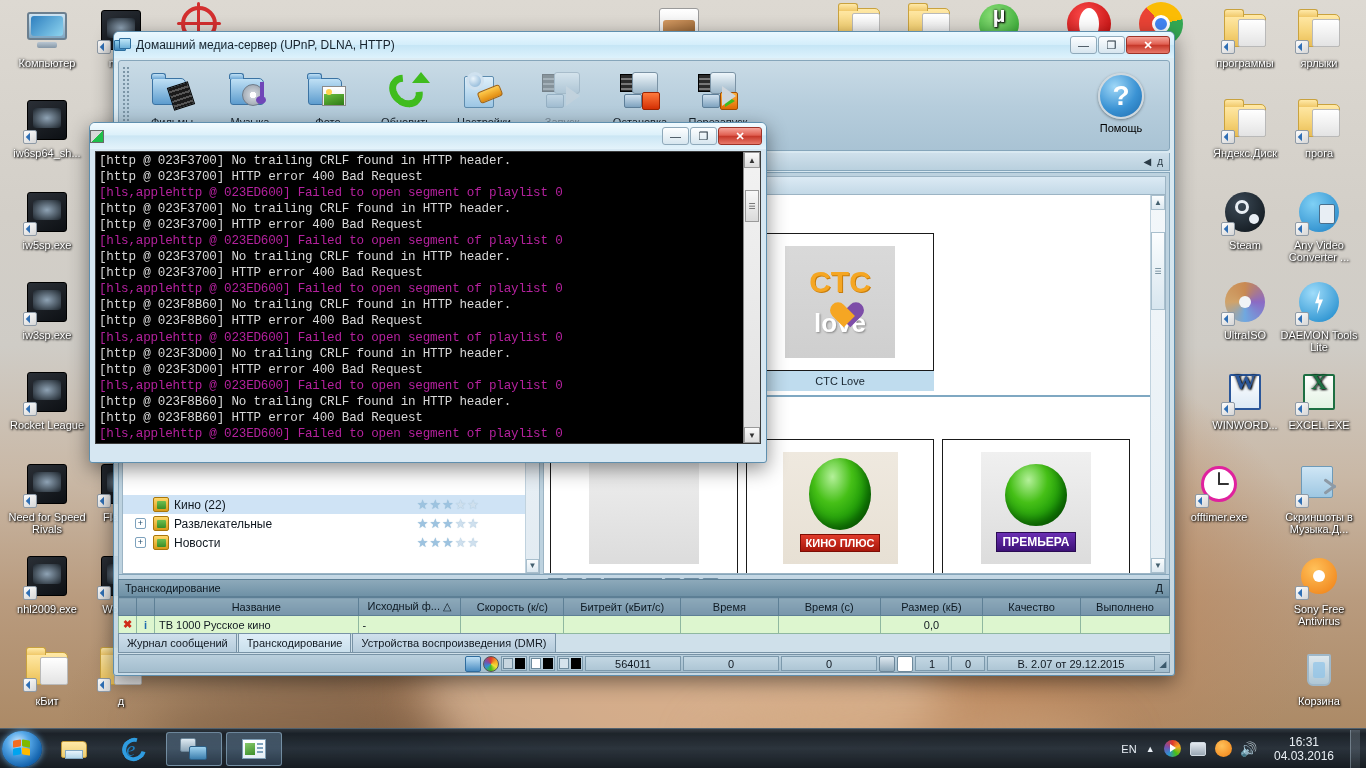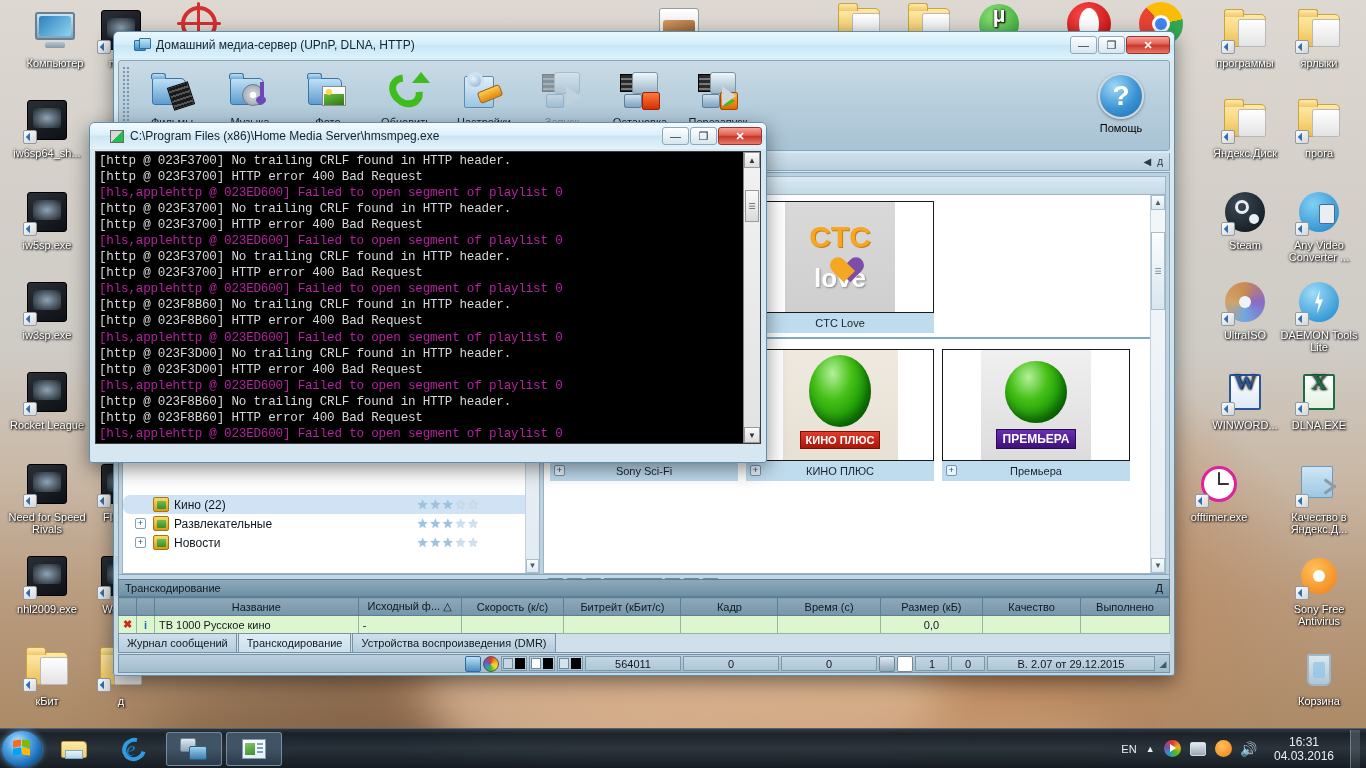--- a/index.html
+++ b/index.html
@@ -63,21 +63,21 @@
   
   .win {
     position: absolute;
     background: linear-gradient(180deg, rgba(222,238,246,.95), rgba(196,218,232,.93));
     border: 1px solid #5f8fae;
     border-radius: 6px 6px 3px 3px;
     box-shadow: 0 6px 20px rgba(0,0,0,.45);
   }
   .win-title {
     height: 26px; display: flex; align-items: center;
-    padding: 0 4px 0 20px; font-size: 12px; color: #16222c;
+    padding: 0 4px 0 0; font-size: 12px; color: #16222c;
     border-radius: 5px 5px 0 0;
     background: linear-gradient(180deg,#f2fbff 0%, #dcf0fa 45%, #cbe6f4 50%, #e4f3fb 100%);
   }
   .win-btns { margin-left: auto; display: flex; gap: 1px; }
   .wb {
     width: 27px; height: 18px; border: 1px solid #8fa9ba; border-radius: 3px;
     background: linear-gradient(180deg,#fdfeff,#d7e6ef);
     display: flex; align-items: center; justify-content: center;
     font-size: 11px; color: #20303c; cursor: pointer;
   }
@@ -144,21 +144,21 @@
     width: 418px; background: #fff; border: 1px solid #9cb4c4; margin: 3px 0 0 3px;
     position: relative; overflow: hidden;
   }
   .tree-head {
     height: 18px; background: linear-gradient(180deg,#f5f9fc,#dde8f0);
     border-bottom: 1px solid #b9ccd9; font-size: 11px; color: #23313c;
     display: flex; align-items: center; padding-left: 6px;
   }
   .tnode {
     display: flex; align-items: center; height: 19px; font-size: 12px; color: #101820;
-    padding-left: 30px; position: relative; border-radius: 7px;
+    padding-left: 30px; position: relative;
   }
   .tnode.sel { background: #cfe3f5; }
   .tplus {
     position: absolute; left: 12px; top: 4px; width: 11px; height: 11px;
     border: 1px solid #7ea2bd; background: #fff; border-radius: 2px;
     font-size: 9px; line-height: 9px; text-align: center; color: #25506f; cursor: pointer;
   }
   .tcube {
     width: 16px; height: 15px; margin-right: 5px; flex: none;
     background: linear-gradient(180deg,#ffd86b,#d99a17);
@@ -176,22 +176,22 @@
     flex: 1; margin: 3px 3px 0 3px; background: #fff; border: 1px solid #9cb4c4;
     position: relative; overflow: hidden;
   }
   .grid-head {
     height: 18px; background: linear-gradient(180deg,#dceaf4,#c3d9e7);
     border-bottom: 1px solid #9cb4c4;
   }
   .cards { display: flex; flex-wrap: wrap; padding: 6px 0 0 6px; gap: 6px 8px; }
   .card { width: 188px; }
   .card-thumb {
-    height: 112px; border: 1px solid #1a1a1a; background: #fff;
-    display: flex; align-items: center; justify-content: center; overflow: hidden;
+    height: 138px; border: 1px solid #1a1a1a; background: #fff;
+    display: flex; align-items: center; justify-content: center; overflow: hidden; margin-top: 32px;
   }
   .card-cap {
     height: 20px; background: #bfdcee; font-size: 11px; color: #16222c;
     display: flex; align-items: center; justify-content: center; position: relative;
   }
   .card-cap .cplus {
     position: absolute; left: 4px; top: 4px; width: 11px; height: 11px;
     border: 1px solid #6f98b6; background: #eaf4fb; border-radius: 2px;
     font-size: 9px; line-height: 9px; text-align: center; color: #25506f;
   }
@@ -382,21 +382,21 @@
 </head>
 <body>
 
 <div id="desktop">
 
   <div class="wp-blob" style="left:420px;top:600px;width:520px;height:190px;background:rgba(236,206,176,.55)"></div>
   <div class="wp-blob" style="left:700px;top:690px;width:420px;height:120px;background:rgba(210,168,128,.5)"></div>
   <div class="wp-blob" style="left:150px;top:690px;width:300px;height:90px;background:rgba(120,90,64,.45)"></div>
 
   <div id="desk-icons">
-      <div class="dicon" style="left: 16px; top: 6px;">
+      <div class="dicon" style="left: 8px; top: 6px;">
         <div class="glyph">
           <div class="sq" style="left: 4px; top: 6px; width: 40px; height: 28px; background: linear-gradient(rgb(207, 228, 242), rgb(127, 166, 194)); border: 2px solid rgb(107, 127, 143); border-radius: 3px;"></div>
           <div class="sq" style="left: 8px; top: 10px; width: 32px; height: 20px; background: linear-gradient(135deg, rgb(46, 127, 191), rgb(142, 212, 239));"></div>
           <div class="sq" style="left: 14px; top: 36px; width: 20px; height: 6px; background: linear-gradient(rgb(185, 198, 210), rgb(134, 151, 166)); border-radius: 2px;"></div>
         </div>
         <span class="lbl">Компьютер</span>
       </div>
       <div class="dicon" style="left: 8px; top: 96px;">
         <div class="glyph">
           <div class="sq" style="left: 4px; top: 4px; width: 40px; height: 40px; background: linear-gradient(150deg, rgb(42, 47, 54), rgb(13, 16, 20)); border: 1px solid rgb(0, 0, 0);"></div>
@@ -567,39 +567,39 @@
           <div class="shortcut-arrow"></div>
         </div>
         <span class="lbl">WINWORD...</span>
       </div>
       <div class="dicon" style="left: 1280px; top: 368px;">
         <div class="glyph">
           <div class="sq" style="left: 8px; top: 6px; width: 32px; height: 36px; background: linear-gradient(rgb(255, 255, 255), rgb(226, 242, 226)); border: 2px solid rgb(29, 111, 66); border-radius: 2px;"></div>
           <div style="position: absolute; left: 0px; top: 8px; width: 48px; text-align: center; font-size: 22px; font-weight: bold; color: rgb(29, 111, 66); font-family: &quot;Liberation Serif&quot;, serif;">X</div>
           <div class="shortcut-arrow"></div>
         </div>
-        <span class="lbl">DLNA.EXE</span>
+        <span class="lbl">EXCEL.EXE</span>
       </div>
       <div class="dicon" style="left: 1180px; top: 460px;">
         <div class="glyph">
           <div class="sq" style="left: 6px; top: 6px; width: 36px; height: 36px; border-radius: 50%; background: rgb(255, 255, 255); border: 3px solid rgb(224, 33, 158);"></div>
           <div class="sq" style="left: 23px; top: 12px; width: 2px; height: 13px; background: rgb(51, 51, 51);"></div>
           <div class="sq" style="left: 23px; top: 23px; width: 11px; height: 2px; background: rgb(51, 51, 51);"></div>
           <div class="shortcut-arrow"></div>
         </div>
         <span class="lbl">offtimer.exe</span>
       </div>
       <div class="dicon" style="left: 1280px; top: 460px;">
         <div class="glyph">
           <div class="sq" style="left: 6px; top: 6px; width: 32px; height: 32px; background: linear-gradient(rgb(207, 230, 245), rgb(158, 199, 226)); border: 1px solid rgb(110, 154, 184); border-radius: 2px;"></div>
           <div class="sq" style="left: 28px; top: 22px; width: 14px; height: 3px; background: rgb(141, 154, 166); transform: rotate(35deg);"></div>
           <div class="sq" style="left: 28px; top: 28px; width: 14px; height: 3px; background: rgb(141, 154, 166); transform: rotate(-35deg);"></div>
           <div class="shortcut-arrow"></div>
         </div>
-        <span class="lbl">Качество в Яндекс.Д...</span>
+        <span class="lbl">Скриншоты в Музыка.Д...</span>
       </div>
       <div class="dicon" style="left: 1280px; top: 552px;">
         <div class="glyph">
           <div class="sq" style="left: 6px; top: 6px; width: 36px; height: 36px; border-radius: 50%; background: radial-gradient(circle at 38% 32%, rgb(255, 193, 90), rgb(239, 125, 18));"></div>
           <div class="sq" style="left: 18px; top: 18px; width: 12px; height: 12px; border-radius: 50%; background: rgb(255, 255, 255);"></div>
           <div class="shortcut-arrow"></div>
         </div>
         <span class="lbl">Sony Free Antivirus</span>
       </div>
       <div class="dicon" style="left: 1280px; top: 644px;">
@@ -923,21 +923,21 @@
       </div>
       <table class="tr-table">
         <thead>
             <tr id="tr-head">
               <th style="width: 18px;"></th>
               <th style="width: 18px;"></th>
               <th style="width: 210px;">Название</th>
               <th style="width: 105px;">Исходный ф... △</th>
               <th style="width: 105px;">Скорость (к/с)</th>
               <th style="width: 120px;">Битрейт (кБит/с)</th>
-              <th style="width: 100px;">Кадр</th>
+              <th style="width: 100px;">Время</th>
               <th style="width: 105px;">Время (с)</th>
               <th style="width: 105px;">Размер (кБ)</th>
               <th style="width: 100px;">Качество</th>
               <th style="width: 90px;">Выполнено</th>
             </tr>
           </thead>
         <tbody id="tr-body">
             <tr>
               <td style="color: rgb(207, 43, 24); font-weight: bold; text-align: center;">✖</td>
               <td style="color: rgb(30, 107, 173); font-weight: bold; text-align: center;">i</td>
@@ -988,21 +988,20 @@
       <div class="sb-cell" style="width:34px">1</div>
       <div class="sb-cell" style="width:34px">0</div>
       <div class="sb-cell" style="width:168px">В. 2.07 от 29.12.2015</div>
       <span style="width:12px;font-size:9px;color:#3c5a6c;text-align:center">◢</span>
     </div>
   </div>
 
   <div class="win" id="console">
     <div class="win-title">
       <span class="cmd-ico"></span>
-      <span>C:\Program Files (x86)\Home Media Server\hmsmpeg.exe</span>
       <span class="win-btns">
         <span class="wb">—</span>
         <span class="wb">❐</span>
         <span class="wb close">✕</span>
       </span>
     </div>
     <div class="con-body">
       <div class="con-text" id="con-text"><div class="cl-white">[http @ 023F3700] No trailing CRLF found in HTTP header.</div><div class="cl-white">[http @ 023F3700] HTTP error 400 Bad Request</div><div class="cl-magenta">[hls,applehttp @ 023ED600] Failed to open segment of playlist 0</div><div class="cl-white">[http @ 023F3700] No trailing CRLF found in HTTP header.</div><div class="cl-white">[http @ 023F3700] HTTP error 400 Bad Request</div><div class="cl-magenta">[hls,applehttp @ 023ED600] Failed to open segment of playlist 0</div><div class="cl-white">[http @ 023F3700] No trailing CRLF found in HTTP header.</div><div class="cl-white">[http @ 023F3700] HTTP error 400 Bad Request</div><div class="cl-magenta">[hls,applehttp @ 023ED600] Failed to open segment of playlist 0</div><div class="cl-white">[http @ 023F8B60] No trailing CRLF found in HTTP header.</div><div class="cl-white">[http @ 023F8B60] HTTP error 400 Bad Request</div><div class="cl-magenta">[hls,applehttp @ 023ED600] Failed to open segment of playlist 0</div><div class="cl-white">[http @ 023F3D00] No trailing CRLF found in HTTP header.</div><div class="cl-white">[http @ 023F3D00] HTTP error 400 Bad Request</div><div class="cl-magenta">[hls,applehttp @ 023ED600] Failed to open segment of playlist 0</div><div class="cl-white">[http @ 023F8B60] No trailing CRLF found in HTTP header.</div><div class="cl-white">[http @ 023F8B60] HTTP error 400 Bad Request</div><div class="cl-magenta">[hls,applehttp @ 023ED600] Failed to open segment of playlist 0</div><div class="cl-white">[http @ 023F8B60] No trailing CRLF found in HTTP header.</div></div>
       <div class="con-sb">
         <div class="arw">▲</div>

